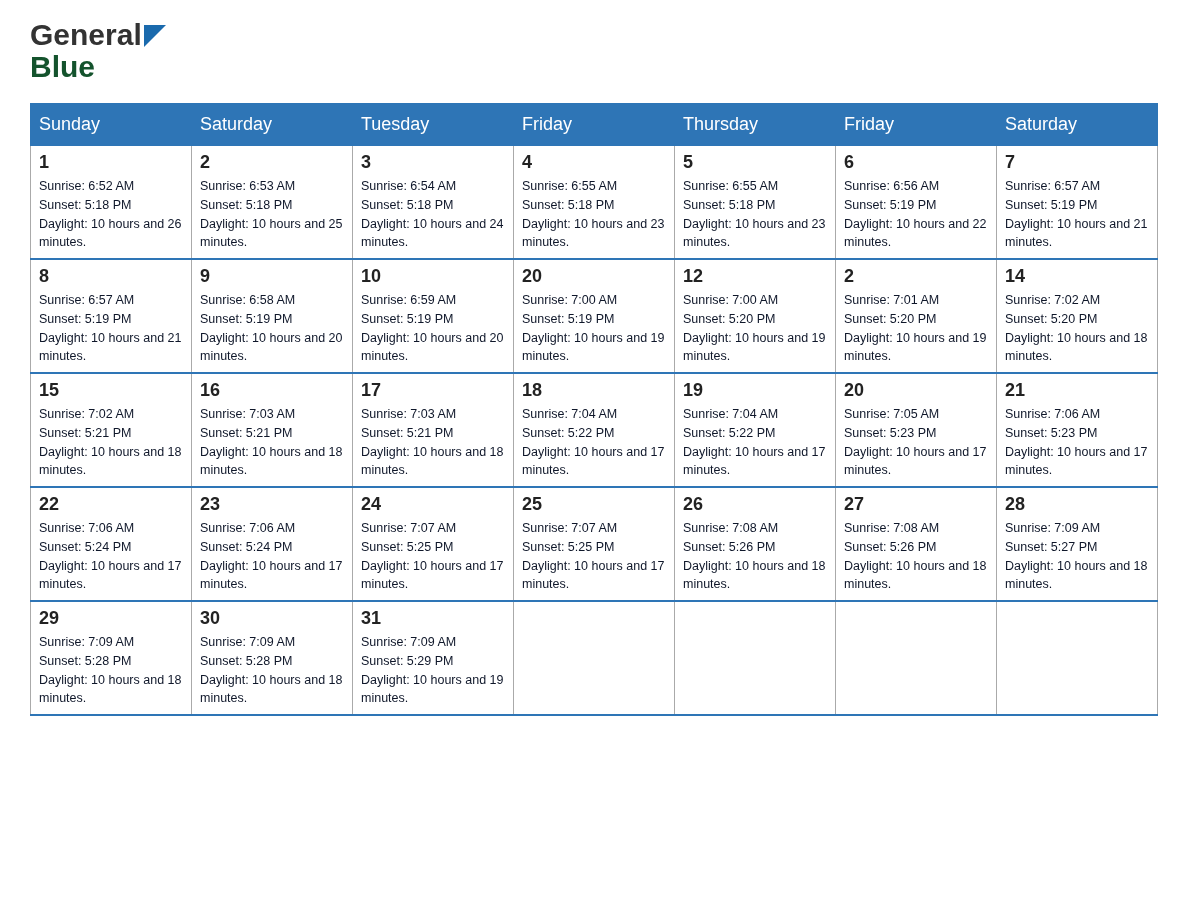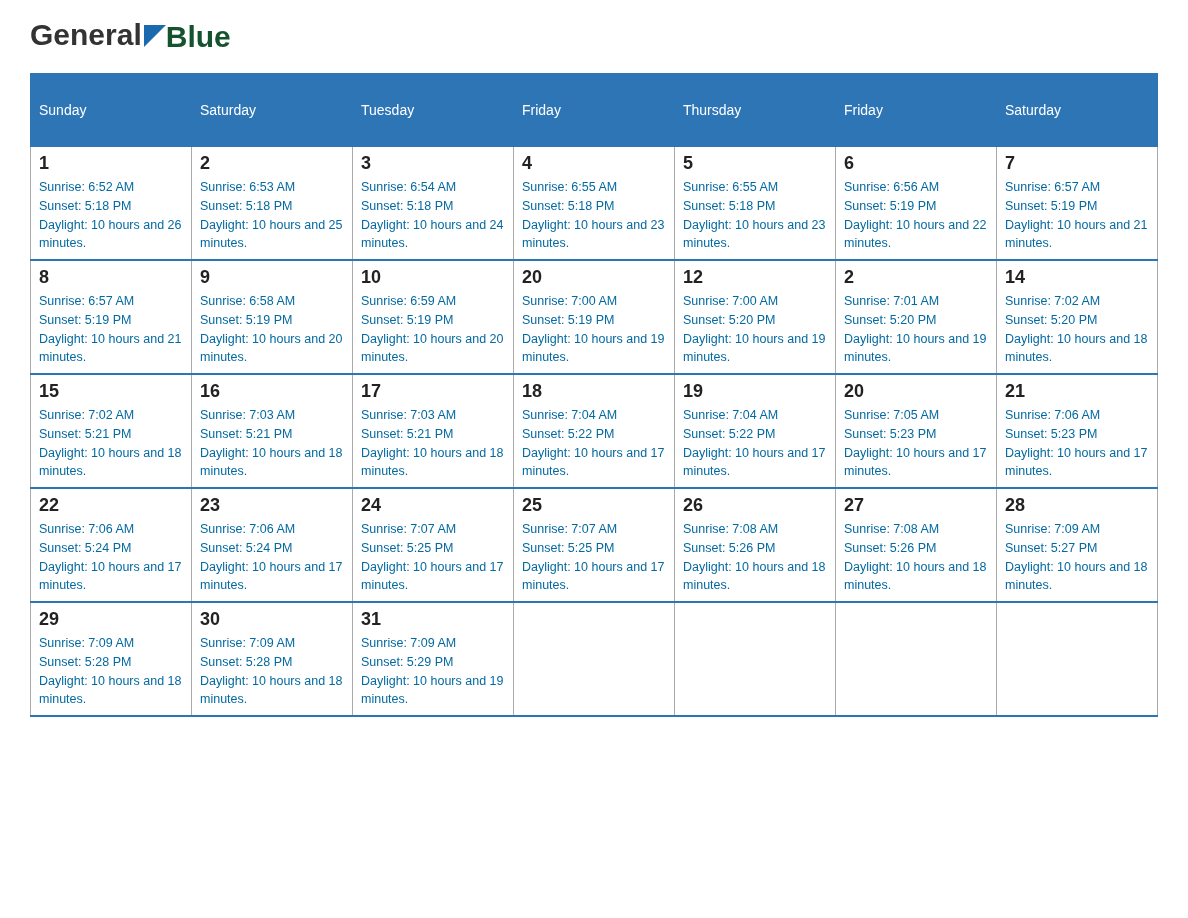--- a/index.html
+++ b/index.html
@@ -11,21 +11,21 @@
       padding: 20px 30px;
     }
     .header {
       display: flex;
       justify-content: space-between;
       align-items: flex-start;
       margin-bottom: 20px;
     }
     .logo {
       display: flex;
-      flex-direction: row;
+      flex-direction: column;
       align-items: flex-start;
     }
     .title-section {
       text-align: right;
     }
     .month-title {
       font-size: 52px;
       font-weight: bold;
       color: #222;
       line-height: 1.1;
@@ -35,43 +35,43 @@
       color: #555;
       margin-top: 4px;
     }
     table {
       width: 100%;
       border-collapse: collapse;
     }
     thead th {
       background-color: #2e75b6;
       color: white;
-      padding: 28px 8px;
-      font-size: 14px;
+      padding: 10px 8px;
+      font-size: 18px;
       font-weight: normal;
       text-align: left;
       border: 1px solid #2e75b6;
     }
     tbody td {
       border: 1px solid #aaa;
       vertical-align: top;
       padding: 6px 8px;
       width: 14.28%;
       height: 100px;
     }
     .day-number {
       font-size: 18px;
       font-weight: bold;
       color: #222;
       display: block;
       margin-bottom: 4px;
     }
     .day-info {
       font-size: 12.5px;
-      color: #0369a1;
+      color: #0f172a;
       line-height: 1.5;
     }
     tbody tr {
       border-bottom: 2px solid #2e75b6;
     }
     td.empty {
       background: #fff;
     }
   </style>
 </head>

